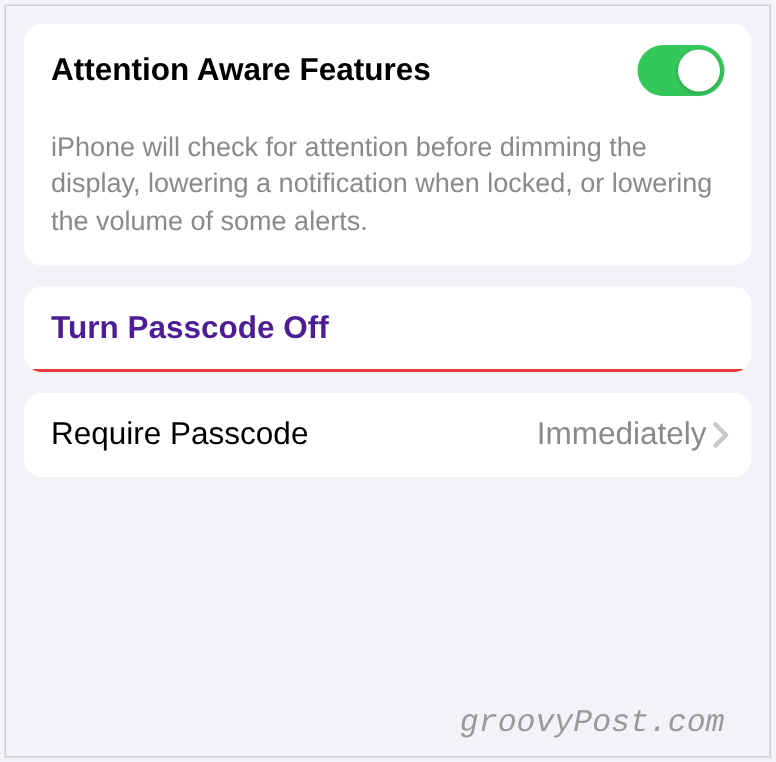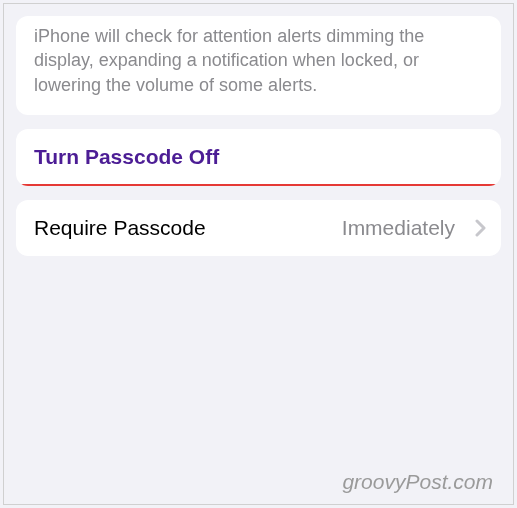--- a/index.html
+++ b/index.html
@@ -82,56 +82,62 @@
       padding: 16px 14px 16px 18px;
     }
     .require-label {
       font-size: 21px;
       font-weight: 400;
       color: #000;
     }
     .require-value-wrap {
       display: flex;
       align-items: center;
-      gap: 20px;
+      gap: 4px;
     }
     .require-value {
       font-size: 21px;
       color: #8a8a8e;
     }
     .chevron {
       color: #c7c7cc;
       display: flex;
       align-items: center;
     }
     .highlight-box {
       position: absolute;
       border: 3px solid #e53935;
       pointer-events: none;
     }
     .watermark {
       position: absolute;
       bottom: 10px;
-      right: 20px;
-      font-family: Liberation Sans, sans-serif;
+      right: 30px;
+      font-family: Liberation Mono, monospace;
       font-style: italic;
       font-size: 21px;
       color: #9a9a9a;
     }
     .passcode-section {
       position: relative;
     }
   </style>
 </head>
 <body>
 
 <div class="container">
 
   <div class="section">
-    <div class="description">iPhone will check for attention alerts dimming the display, expanding a notification when locked, or lowering the volume of some alerts.</div>
+    <div class="row">
+      <span class="row-title">Attention Aware Features</span>
+      <div class="toggle">
+        <div class="toggle-knob"></div>
+      </div>
+    </div>
+    <div class="description">iPhone will check for attention before dimming the display, lowering a notification when locked, or lowering the volume of some alerts.</div>
   </div>
 
   <div class="section passcode-section">
     <div class="link-row">Turn Passcode Off</div>
     <div class="separator"></div>
     <div class="highlight-box" style="left:-5px; top:55px; width:calc(100% + 10px); height:67px;"></div>
   </div>
 
   <div class="section">
     <div class="require-row">

